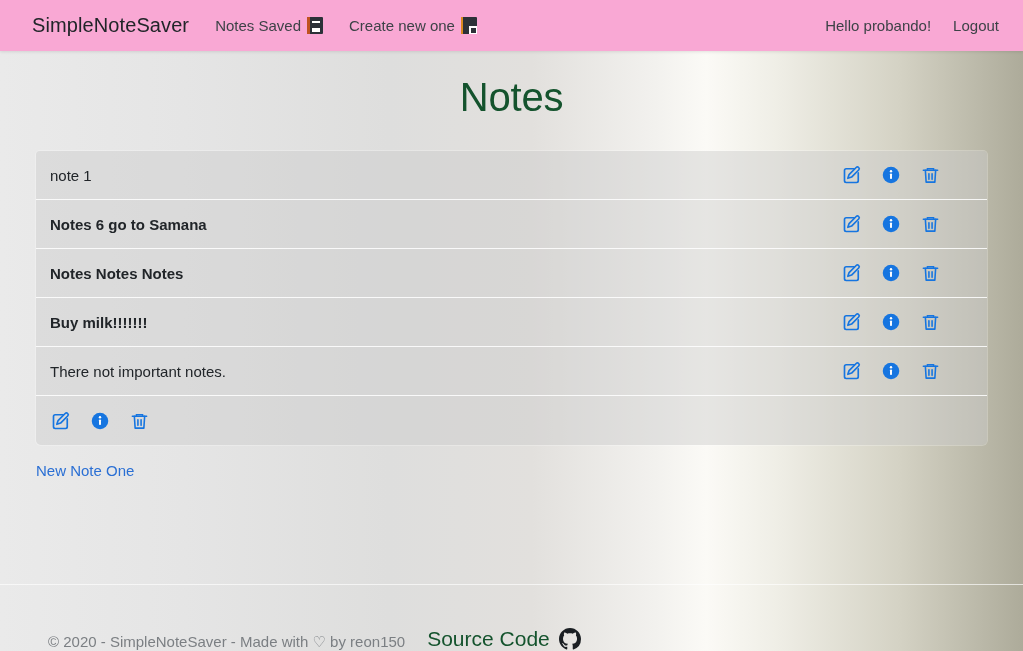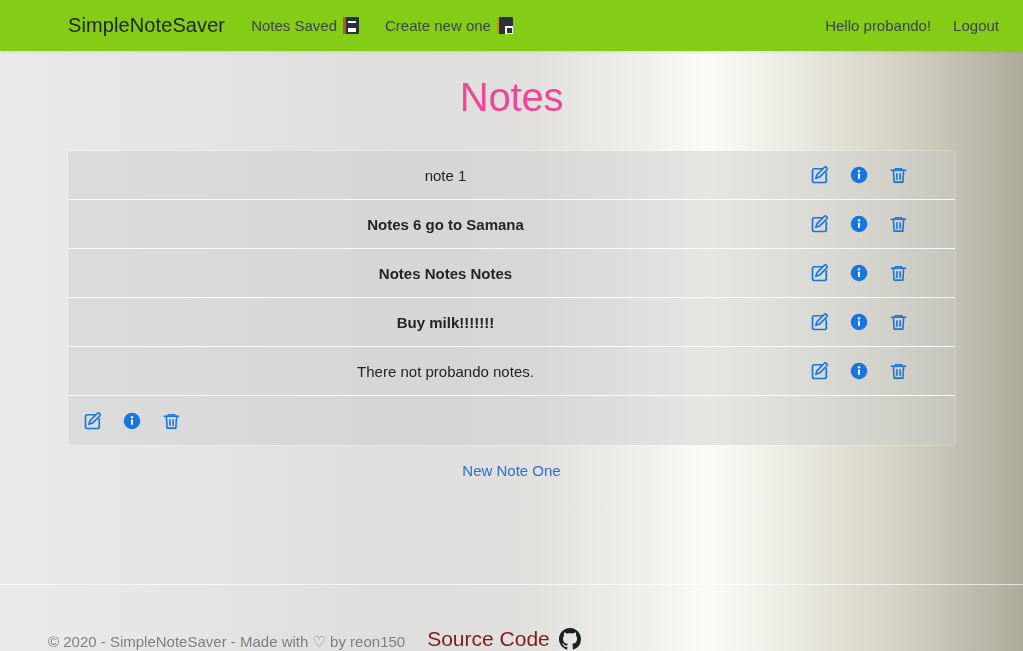--- a/index.html
+++ b/index.html
@@ -23,27 +23,27 @@
         #d4d2c4 88%,
         #adab9a 100%);
     color: #212529;
     position: relative;
   }
 
   
   .navbar {
     position: relative;
     height: 51px;
-    background: #84cc16;
+    background: #f9a8d4;
     display: flex;
     align-items: center;
     box-shadow: 0 1px 3px rgba(0,0,0,0.10);
     z-index: 5;
     box-sizing: border-box;
-    padding: 0 24px 0 68px;
+    padding: 0 24px 0 32px;
   }
   .brand {
     font-size: 20px;
     color: #212529;
     letter-spacing: 0.1px;
     white-space: nowrap;
     text-decoration: none;
     cursor: pointer;
   }
   .nav-links {
@@ -117,30 +117,29 @@
   .ico-memo .mm-pen {
     position: absolute; right: 1px; bottom: 1px; width: 5px; height: 5px;
     background: #2c3138;
   }
 
   
   .page-title {
     text-align: center;
     font-size: 40px;
     font-weight: 400;
-    color: #ec4899;
+    color: #14532d;
     margin: 0;
     padding-top: 24px;
     letter-spacing: -0.2px;
   }
 
   .content {
-    padding: 0 68px;
+    padding: 0 36px;
     box-sizing: border-box;
-    text-align: center;
   }
 
   .note-list {
     margin-top: 31px;
     background: rgba(205,205,205,0.45);
     border-radius: 4px 4px 5px 5px;
     overflow: hidden;
     box-shadow: 0 0 0 1px rgba(255,255,255,0.25);
   }
   .note-row {
@@ -206,21 +205,21 @@
     box-sizing: border-box;
   }
   .footer-text {
     font-size: 15px;
     color: #7b7f83;
     white-space: nowrap;
   }
   .source-code {
     margin-left: 22px;
     font-size: 21px;
-    color: #7f1d1d;
+    color: #14532d;
     text-decoration: none;
     display: inline-flex;
     align-items: center;
     gap: 9px;
     cursor: pointer;
     white-space: nowrap;
   }
   .gh-mark { display: block; }
 </style>
 </head>
@@ -383,21 +382,21 @@
                   <path d="M3 6h18"></path>
                   <path d="M8 6V4h8v2"></path>
                   <path d="M5.5 6l1 15h11l1-15"></path>
                   <path d="M10 10.5v7M14 10.5v7"></path>
                 </svg>
               </span>
             </a>
           </div>
         </div>
         <div class="note-row">
-          <div class="note-title">There not probando notes.</div>
+          <div class="note-title">There not important notes.</div>
           <div class="row-actions">
             <a class="act-btn" href="#">
               <span>
                 <svg width="20" height="20" viewBox="0 0 24 24" fill="none" stroke="#1675e0" stroke-width="2" stroke-linecap="round" stroke-linejoin="round">
                   <path d="M17 3a2.1 2.1 0 0 1 3 3L11.5 14.5 7 16l1.5-4.5L17 3z"></path>
                   <path d="M14.5 4.5H5a2 2 0 0 0-2 2V19a2 2 0 0 0 2 2h12.5a2 2 0 0 0 2-2V9.5"></path>
                 </svg>
               </span>
             </a>
             <a class="act-btn" href="#">

